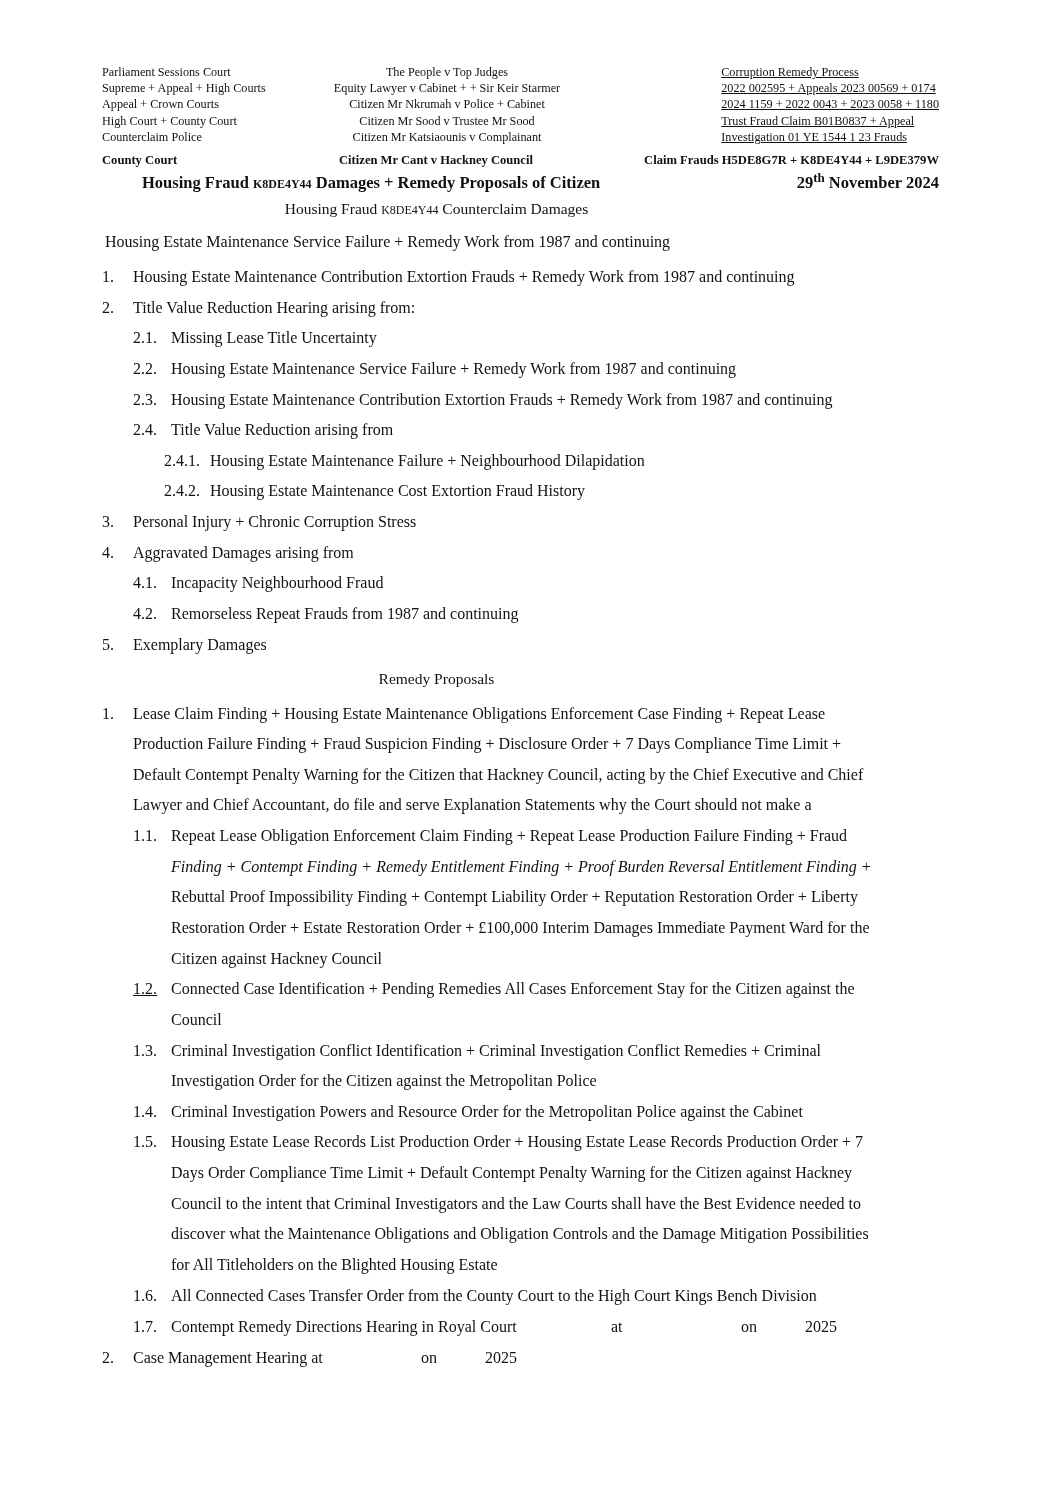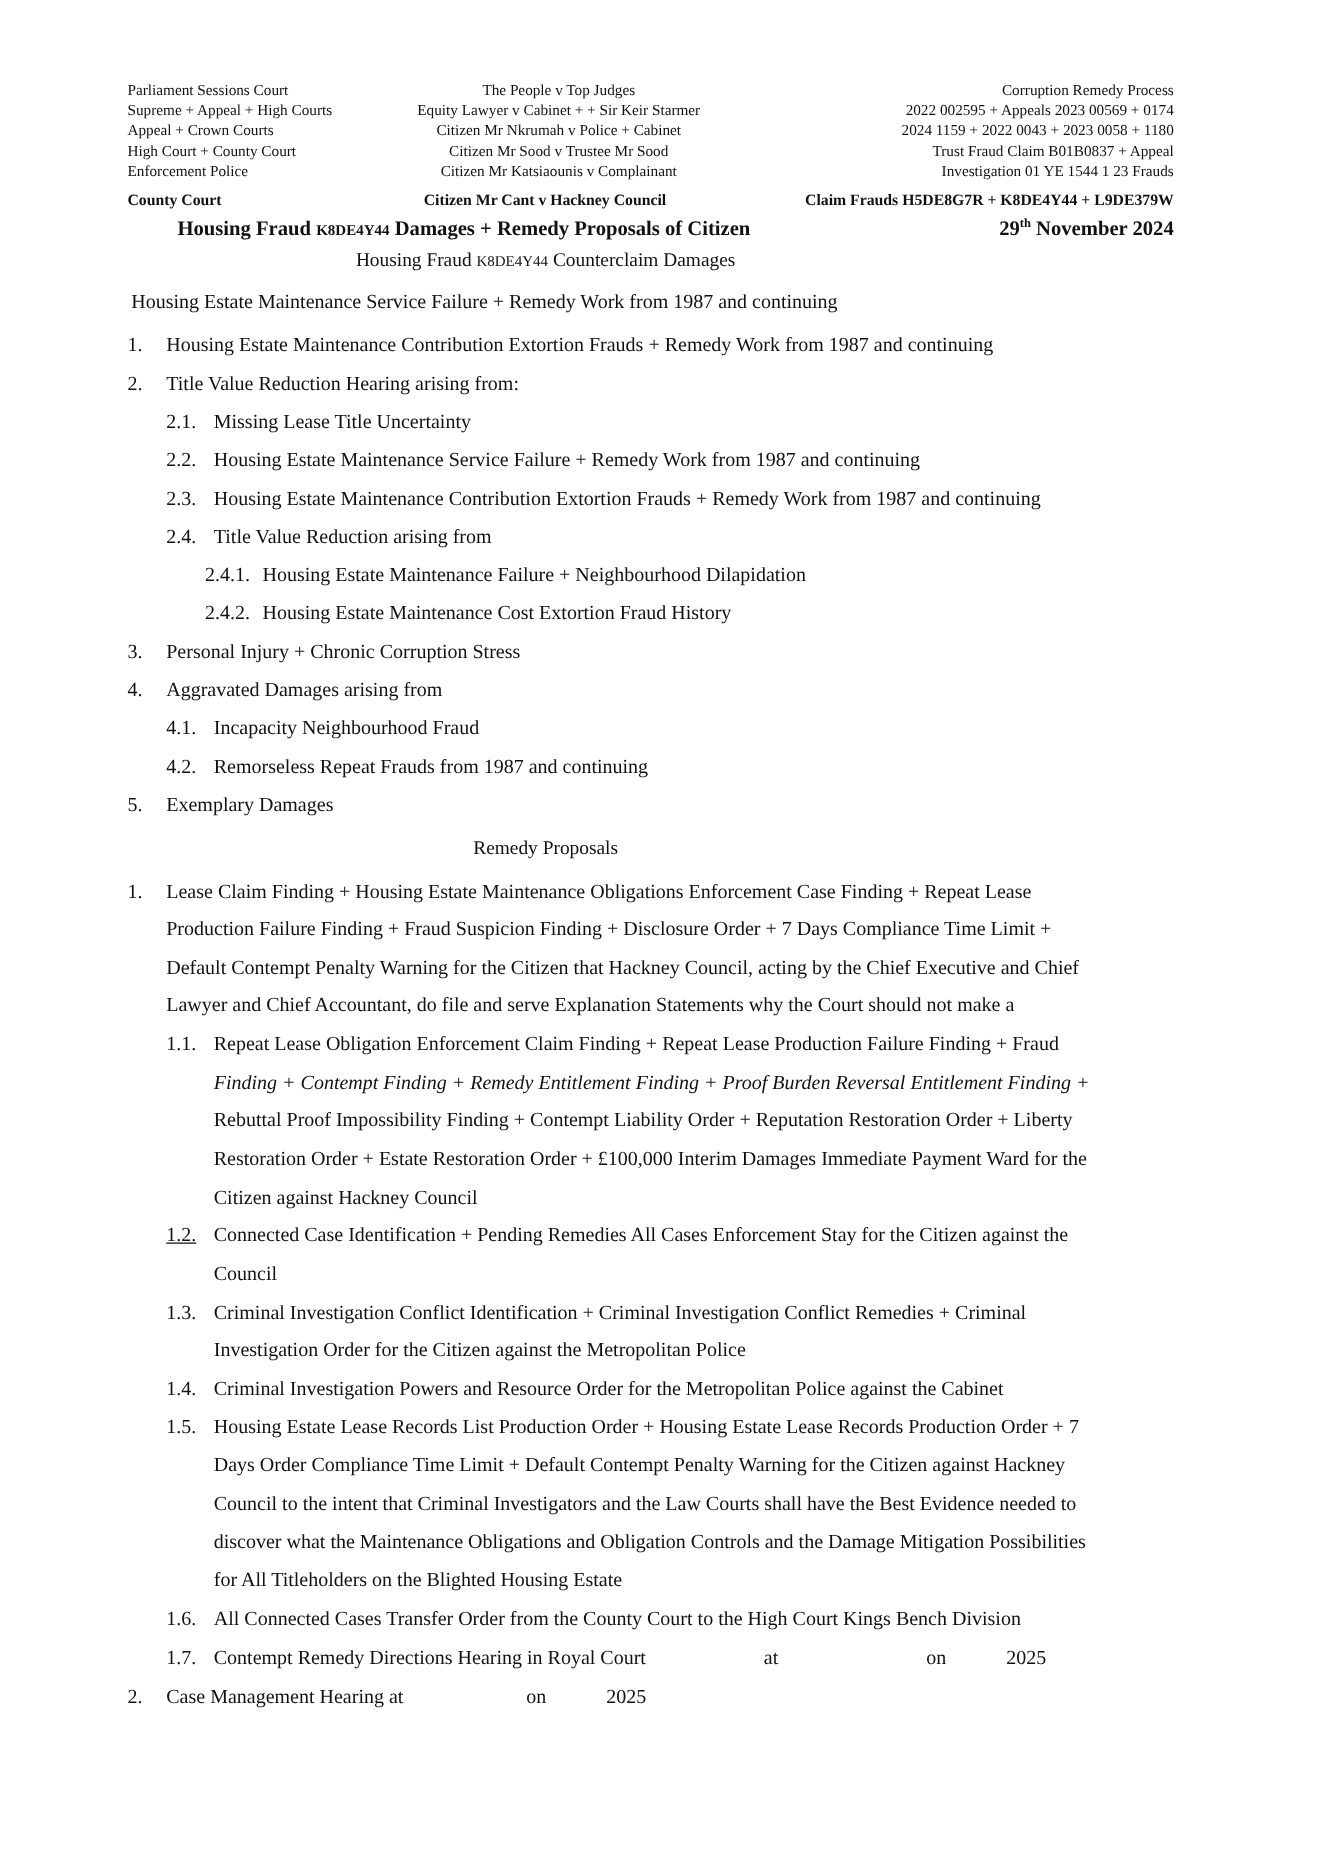--- a/index.html
+++ b/index.html
@@ -7,34 +7,34 @@
     width: 1059px; height: 1497px; position: relative; overflow: hidden;
     font-family: "Liberation Serif", "DejaVu Serif", serif; color: #111;
   }
   .page { position: absolute; left: 0; top: 0; width: 1059px; height: 1497px; }
 
   
   .hdr-grid { position: absolute; left: 102px; top: 64px; width: 837px; font-size: 12.2px; line-height: 16.2px; }
   .hdr-col { position: absolute; top: 0; }
   .hdr-col.left { left: 0; text-align: left; }
   .hdr-col.mid { left: 215px; width: 260px; text-align: center; }
-  .hdr-col.right { right: 0; text-align: right; }
+  .hdr-col.right { right: 0; text-align: left; text-decoration: underline; }
   .hdr-col div { white-space: nowrap; }
 
   .case-row { position: absolute; left: 102px; top: 153px; width: 837px; font-size: 12.6px; font-weight: bold; }
   .case-row span { position: absolute; top: 0; white-space: nowrap; }
   .case-row .c1 { left: 0; }
   .case-row .c2 { left: 237px; }
   .case-row .c3 { right: 0; }
 
   .title-row { position: absolute; left: 102px; top: 173px; width: 837px; font-size: 16.5px; font-weight: bold; }
   .title-row .t-left { position: absolute; left: 0; top: 0; white-space: nowrap; margin-left: 40px; }
   .title-row .t-right { position: absolute; right: 0; top: 0; white-space: nowrap; }
   .small-code { font-size: 12px; }
-  sup { font-size: 10px; line-height: 0; }
+  sup { font-size: 13px; line-height: 0; }
 
   .subtitle { position: absolute; left: 0; width: 873px; text-align: center; font-size: 15.5px; white-space: nowrap; }
 
   .line { position: absolute; font-size: 16px; white-space: nowrap; }
   .num { position: absolute; white-space: nowrap; }
   .txt { position: absolute; white-space: nowrap; }
 
   .footer { position: absolute; left: 102px; top: 1420px; width: 857px; font-size: 12.3px; white-space: nowrap; }
   .footer b { font-weight: bold; }
 </style>
@@ -42,21 +42,21 @@
 <body>
 
 <div class="page">
 
   <div class="hdr-grid">
     <div class="hdr-col left">
       <div>Parliament Sessions Court</div>
       <div>Supreme + Appeal + High Courts</div>
       <div>Appeal + Crown Courts</div>
       <div>High Court + County Court</div>
-      <div>Enforcement Police</div>
+      <div>Counterclaim Police</div>
     </div>
     <div class="hdr-col mid">
       <div>The People v Top Judges</div>
       <div>Equity Lawyer v Cabinet + + Sir Keir Starmer</div>
       <div>Citizen Mr Nkrumah v Police + Cabinet</div>
       <div>Citizen Mr Sood v Trustee Mr Sood</div>
       <div>Citizen Mr Katsiaounis v Complainant</div>
     </div>
     <div class="hdr-col right">
       <div>Corruption Remedy Process</div>

